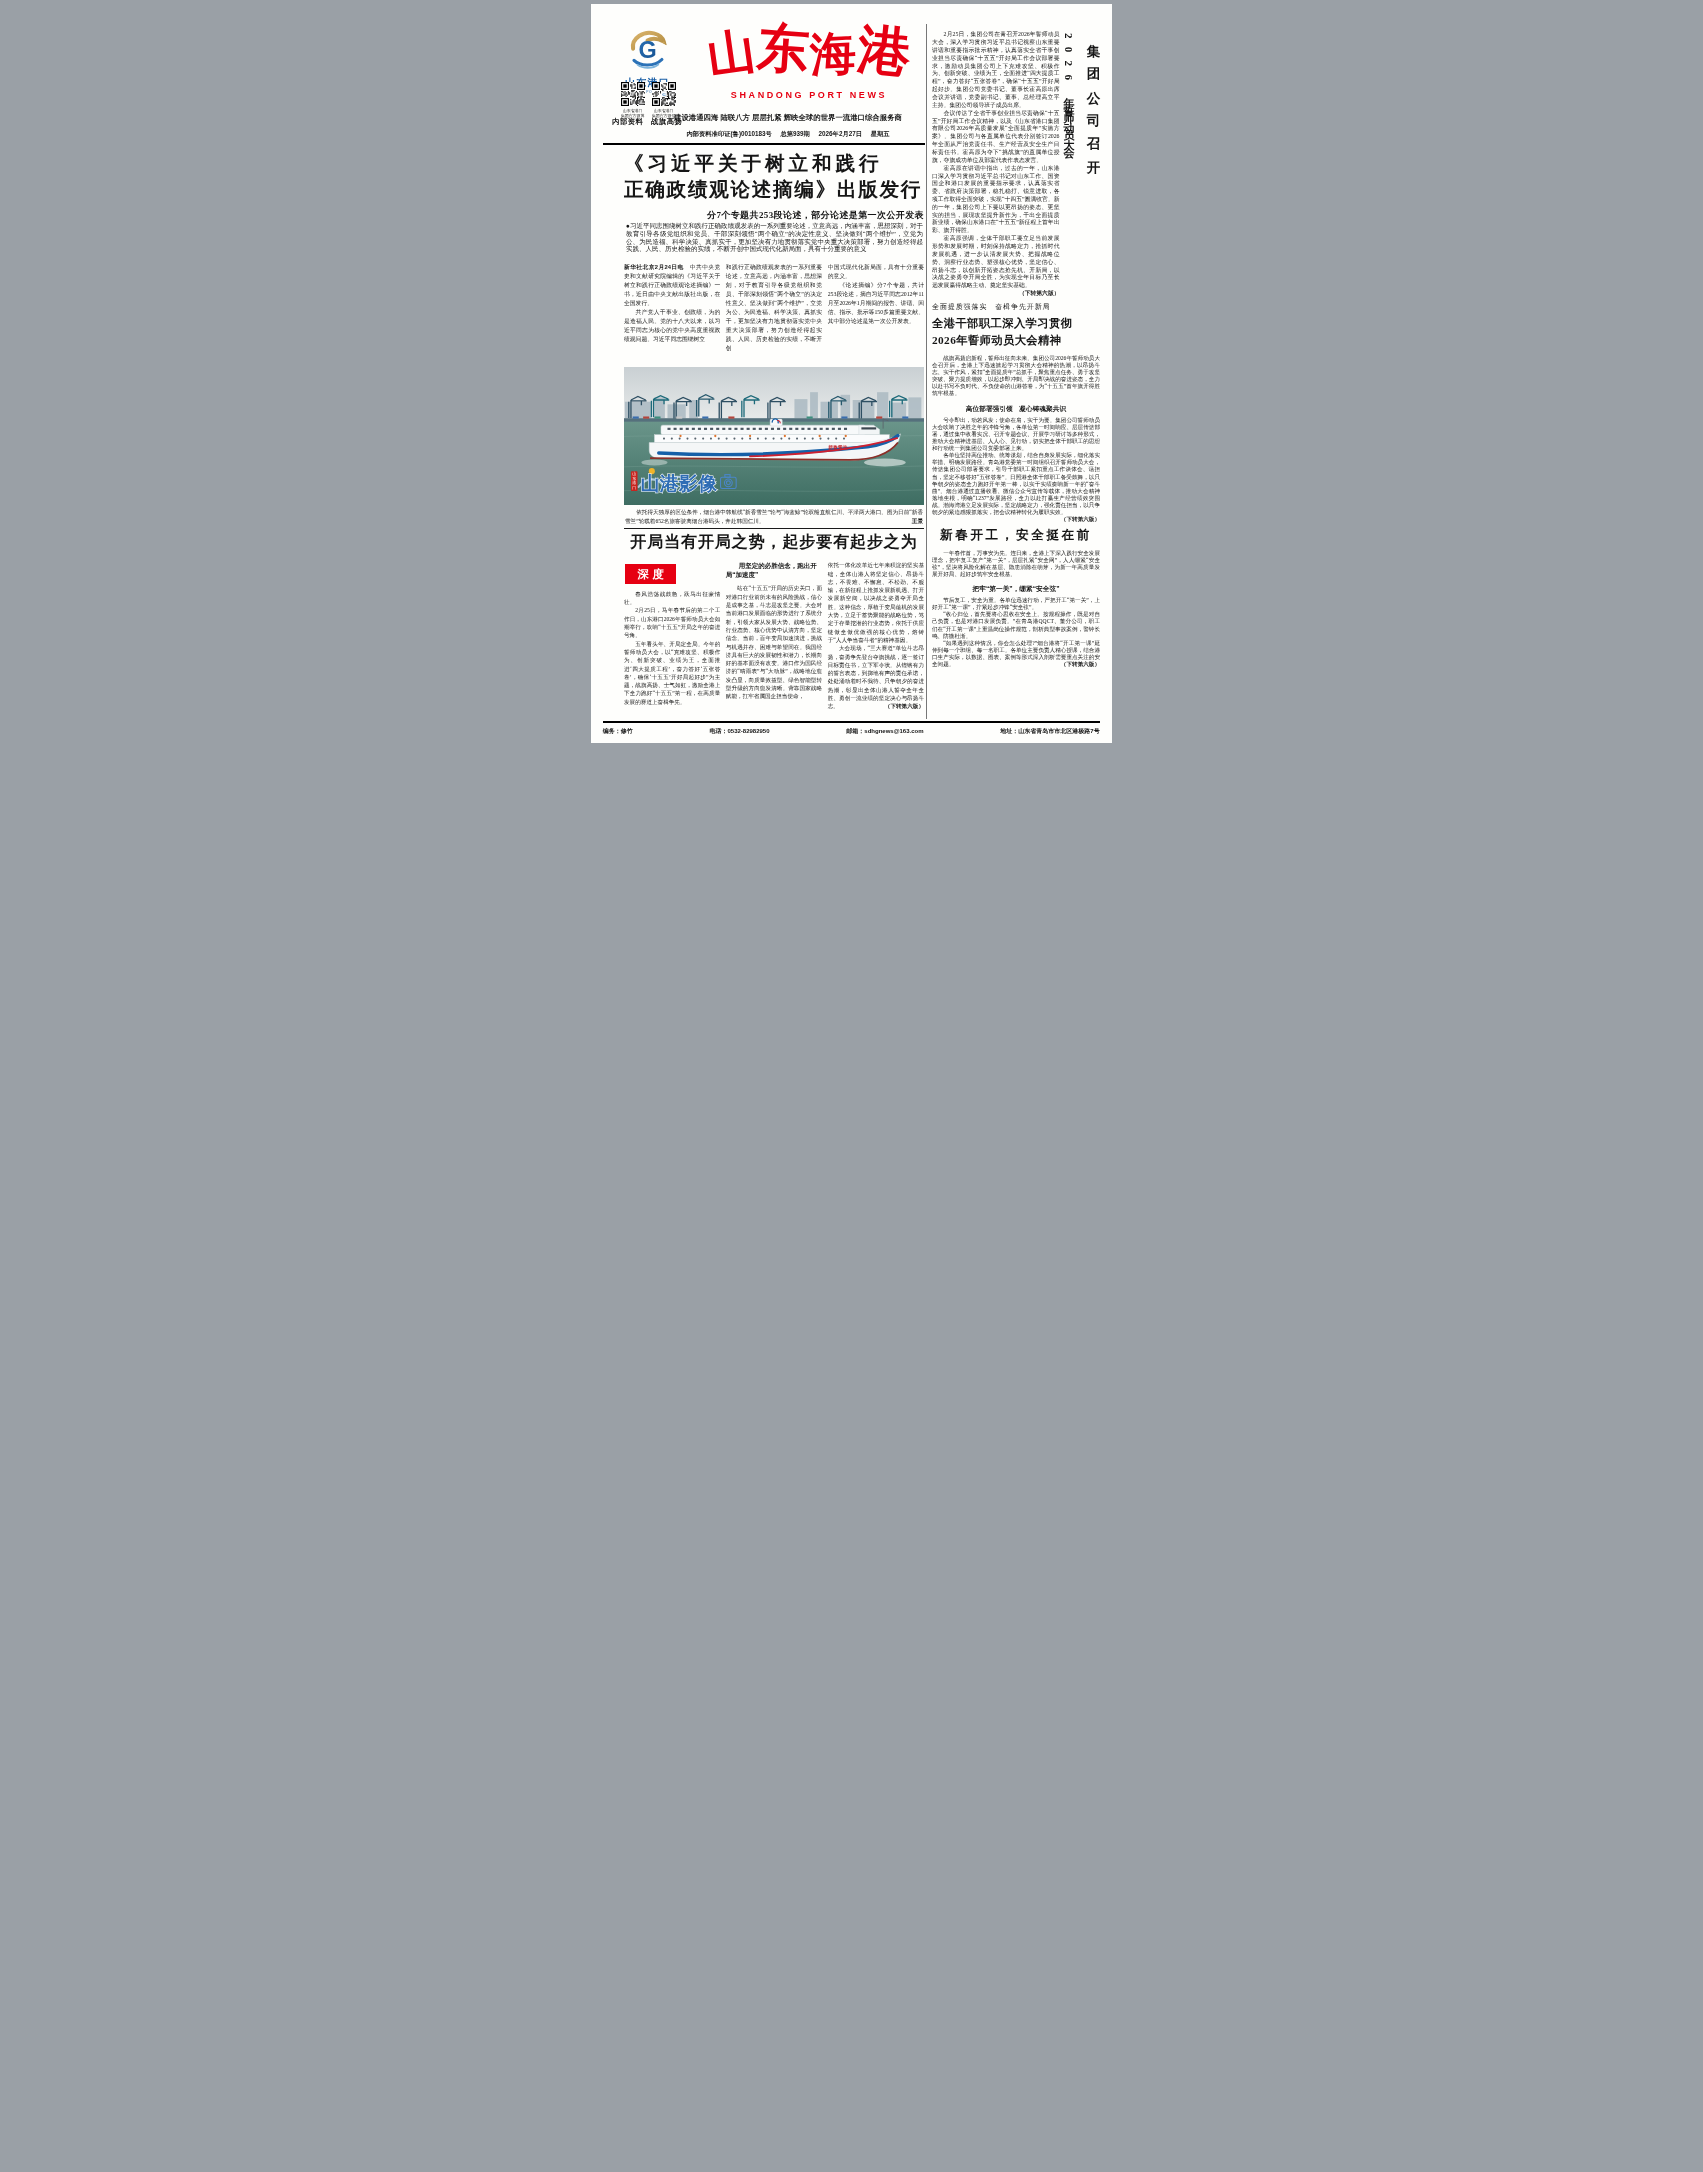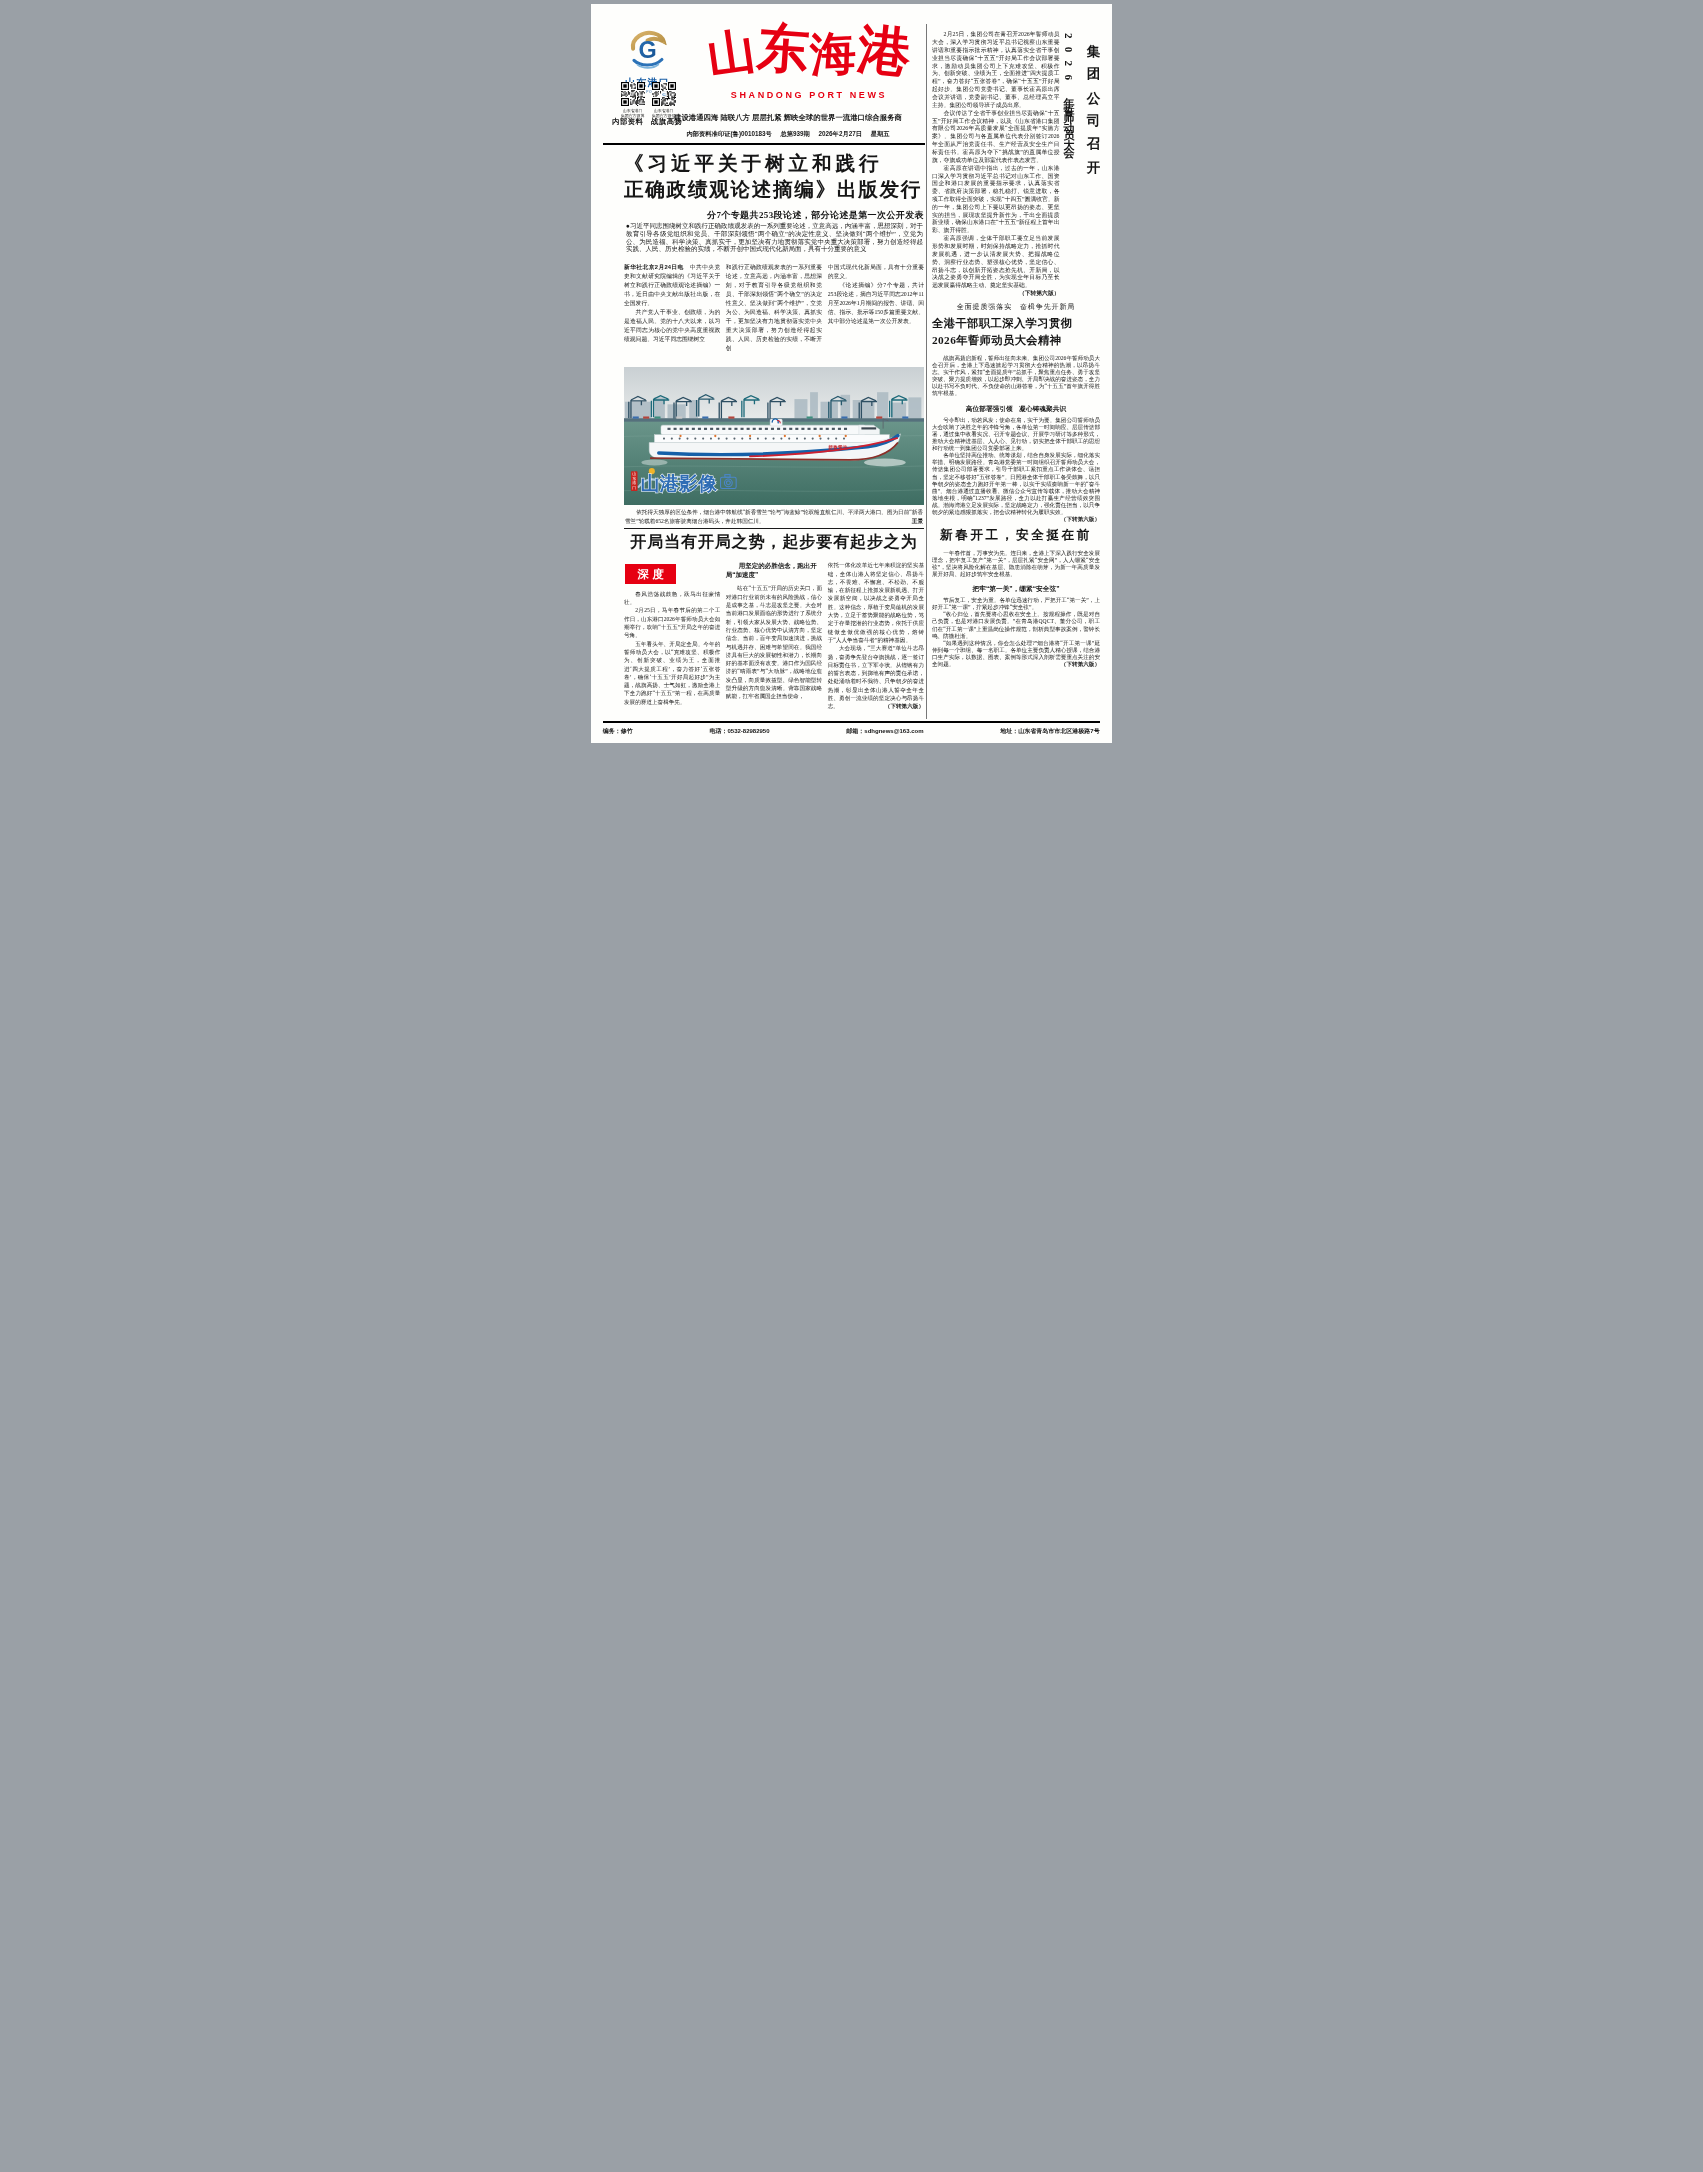--- a/index.html
+++ b/index.html
@@ -75,21 +75,21 @@
   .right-col{left:341px;top:22px;width:168px;}
   .art-a{display:flex;gap:3.5px;height:264px;padding-top:5.2px;box-sizing:border-box;}
   .art-a-body{flex:1;font-size:5.8px;line-height:7.8px;}
   .art-a-body .para{margin-bottom:0.4px;}
   .vtitle{width:37px;display:flex;justify-content:space-between;padding-top:1.7px;}
   .vline{writing-mode:vertical-rl;font-weight:700;line-height:1;}
   .vline-inner{font-size:11px;letter-spacing:8.3px;}
   .vline-outer{font-size:13.5px;letter-spacing:23.5px;}
 
   .art-b{margin-top:11.3px;}
-  .kicker{text-align:center;font-size:7px;letter-spacing:0.9px;margin:0;}
+  .kicker{font-size:7px;letter-spacing:0.9px;margin:0;}
   .rb-hl{font-size:11.3px;font-weight:900;letter-spacing:0.4px;line-height:1.5;
          margin-top:3.5px;}
   .rbody{font-size:5.6px;line-height:7.1px;}
   .rbody .para{margin-bottom:0;}
   .r-subhead{text-align:center;font-weight:700;font-size:6.7px;margin:7px 0 5.2px 0;
              font-family:"Liberation Sans","DejaVu Sans",sans-serif;}
   .art-b .rbody.first{margin-top:6px;}
 
   .art-c{margin-top:10.4px;}
   .rc-hl{text-align:center;font-size:12.6px;font-weight:900;letter-spacing:2.6px;margin:0 0 6px 0;}

